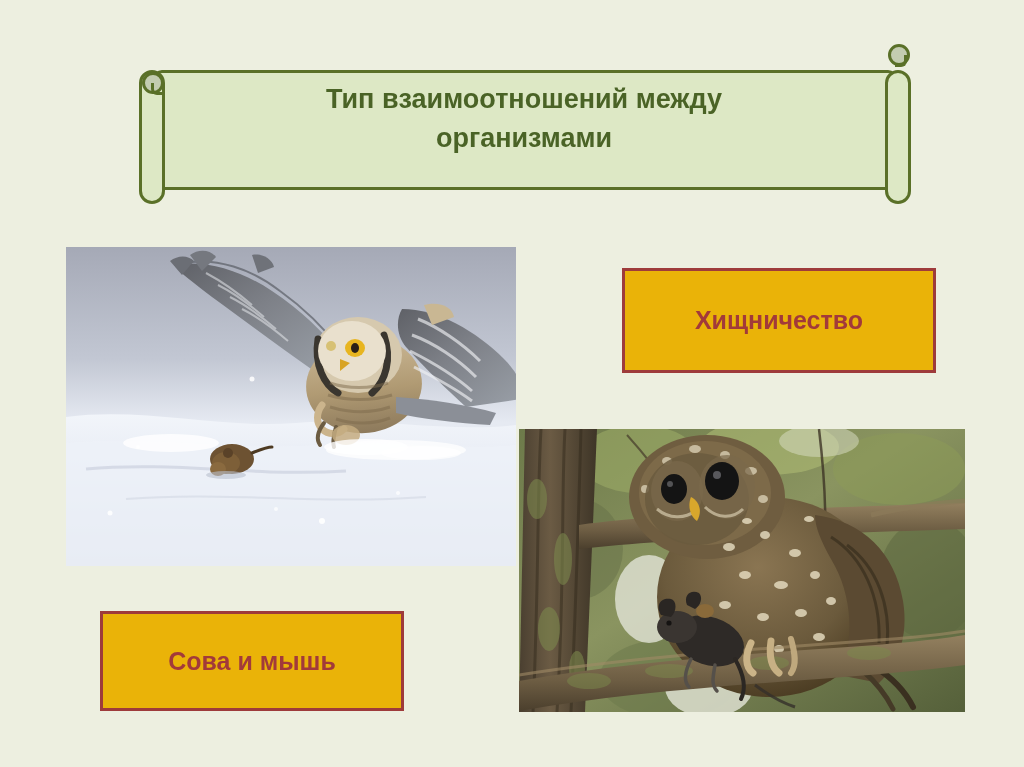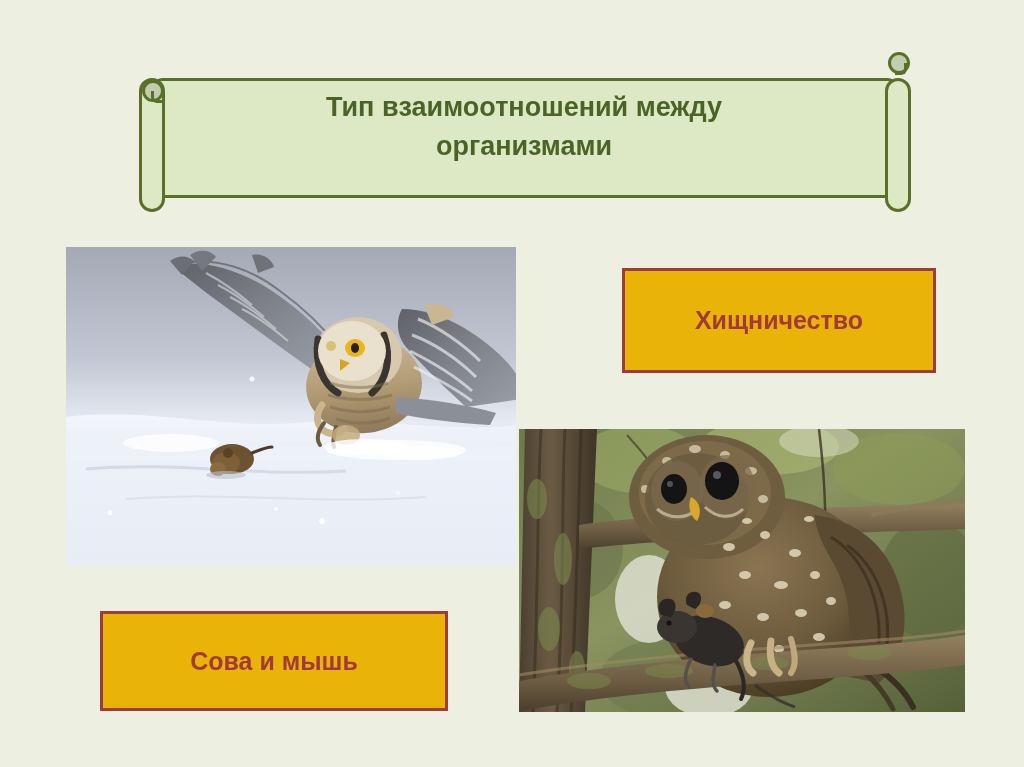--- a/index.html
+++ b/index.html
@@ -12,21 +12,21 @@
     background: #edefe0;
     font-family: "Liberation Sans", sans-serif;
     overflow: hidden;
     position: relative;
   }
 
   
   #title-banner {
     position: absolute;
     left: 139px;
-    top: 52px;
+    top: 44px;
     width: 835px;
     height: 160px;
   }
   .scroll-left-curl {
     position: absolute;
     left: 0px;
     top: 26px;
     width: 26px;
     height: 134px;
     background: #dde8c5;
@@ -136,21 +136,21 @@
   }
   #box-predation {
     left: 622px;
     top: 268px;
     width: 314px;
     height: 105px;
   }
   #box-owl-mouse {
     left: 100px;
     top: 611px;
-    width: 348px;
+    width: 304px;
     height: 100px;
   }
 
   
   .photo {
     position: absolute;
     overflow: hidden;
   }
   #photo-owl-flight {
     left: 66px;

